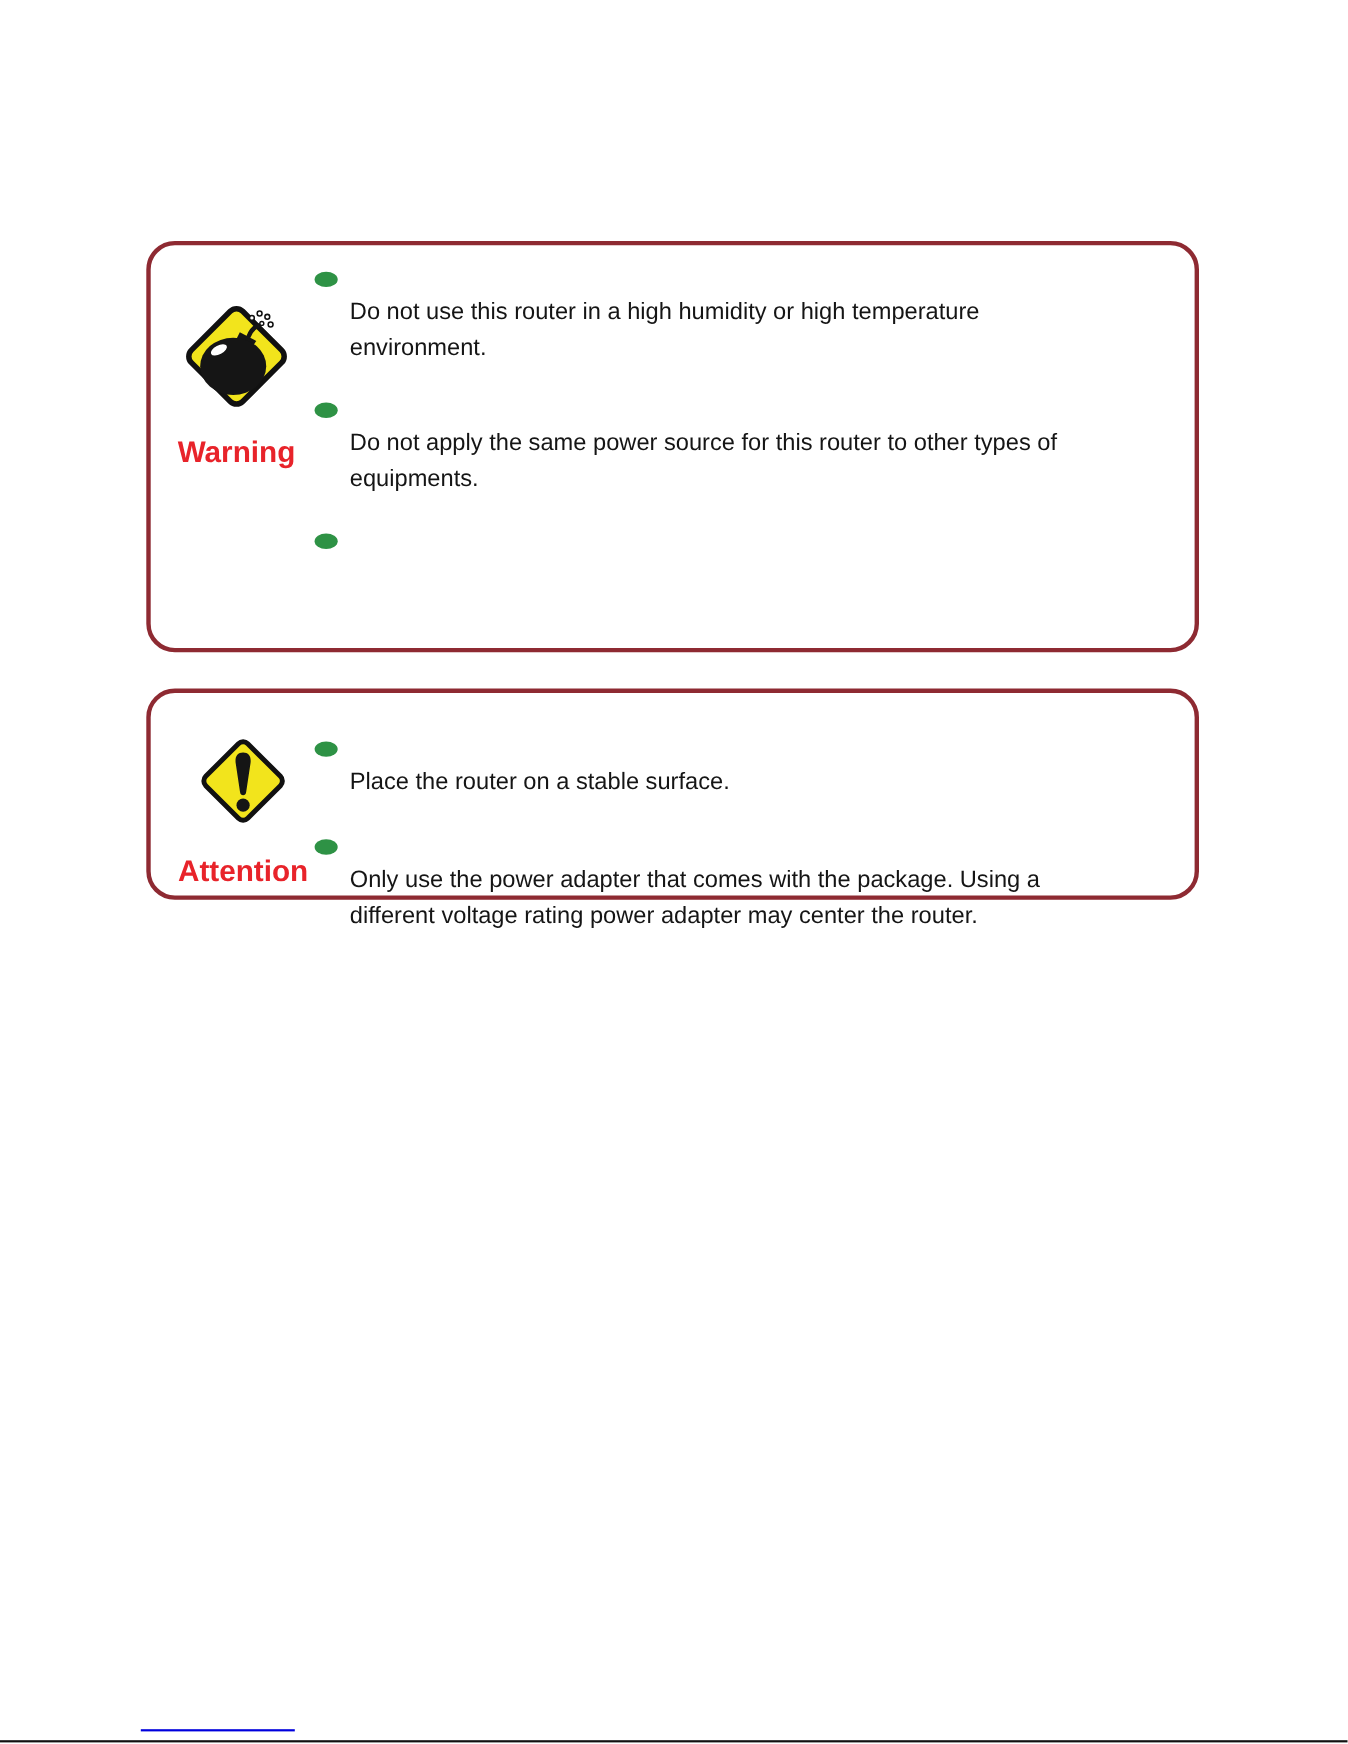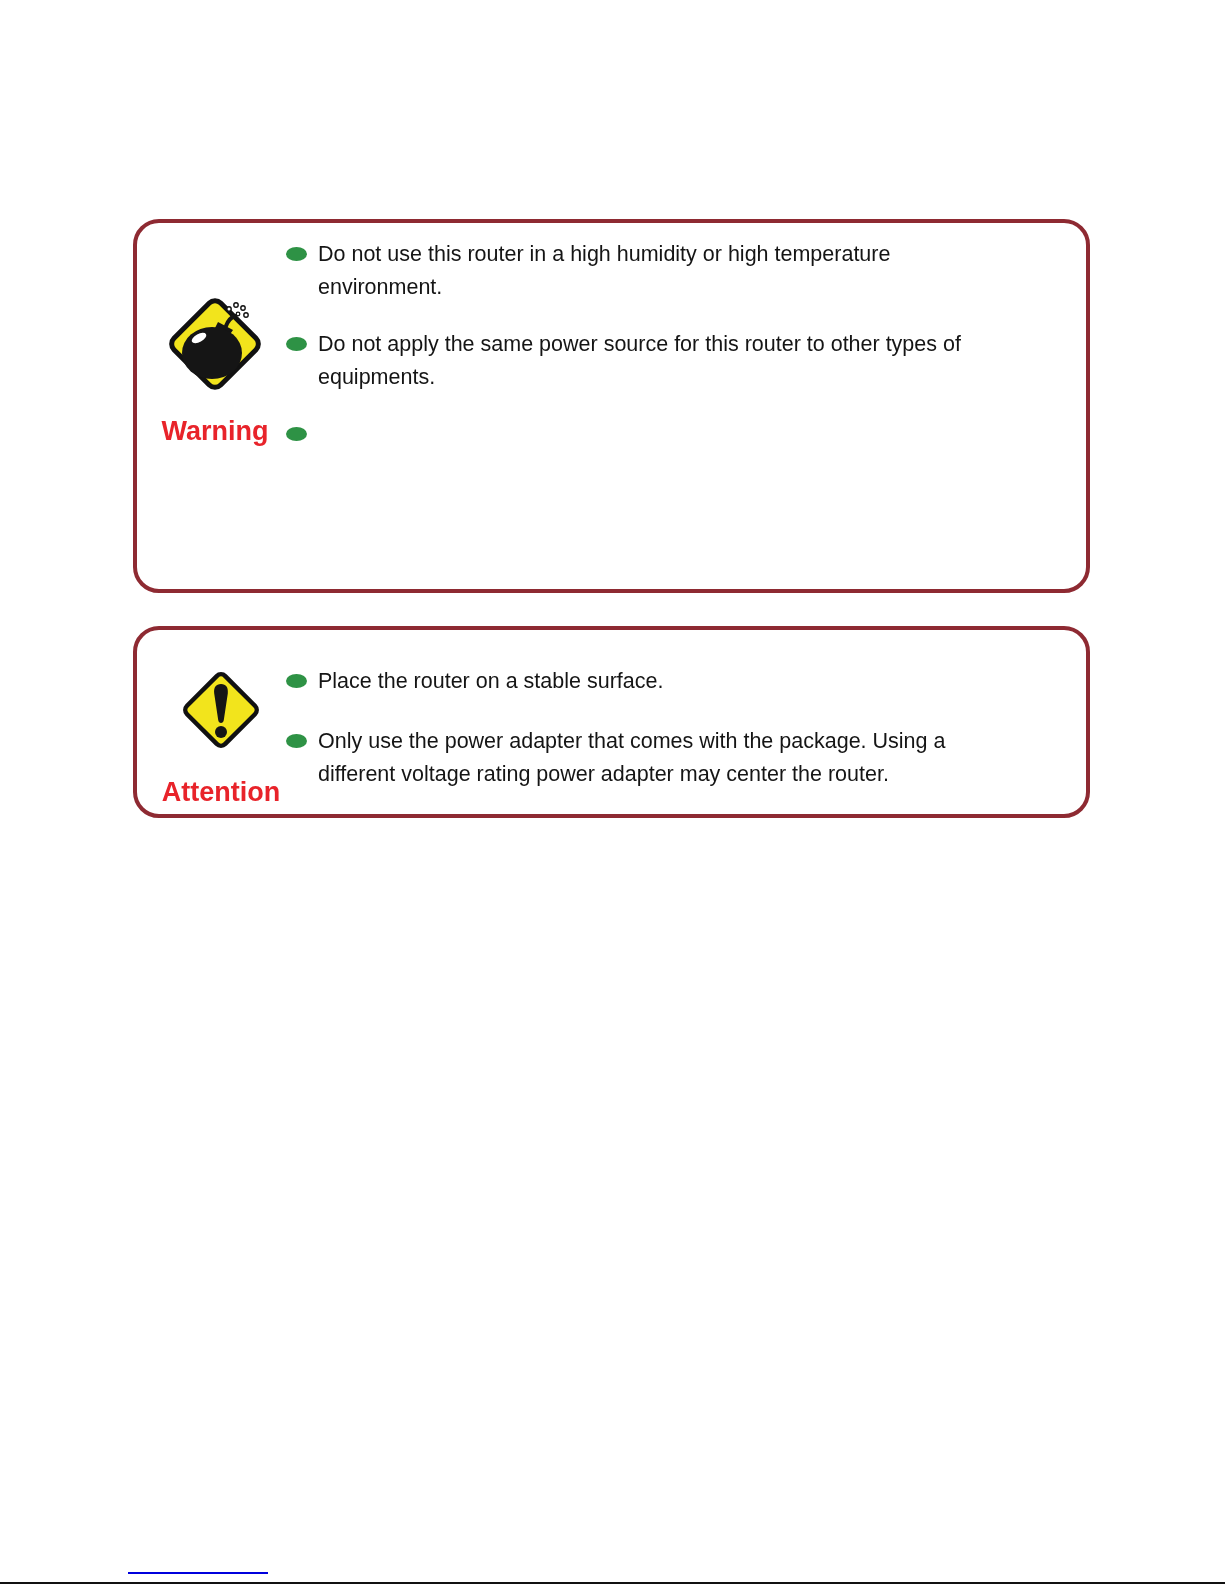--- a/index.html
+++ b/index.html
@@ -10,39 +10,39 @@
   }
   .notice-box{
     position:absolute;left:133px;width:957px;box-sizing:border-box;
     border:4px solid #8e2a32;border-radius:26px;background:#ffffff;
   }
   .box-warning{top:219px;height:374px;}
   .box-attention{top:626px;height:192px;}
   .icon-col{
     position:absolute;display:flex;flex-direction:column;align-items:center;
   }
-  .box-warning .icon-col{left:26px;top:70px;width:104px;}
+  .box-warning .icon-col{left:26px;top:50px;width:104px;}
   .box-attention .icon-col{left:32px;top:38px;width:104px;align-items:center;}
   .notice-label{
     font-weight:bold;color:#e8232a;font-size:27px;line-height:28px;white-space:nowrap;
   }
   .box-warning .notice-label{margin-top:22px;}
   .box-attention .notice-label{margin-top:26px;}
   .content{
     position:absolute;left:149px;right:12px;display:flex;flex-direction:column;
   }
   .box-warning .content{top:15px;gap:24px;}
   .box-attention .content{top:35px;gap:27px;justify-content:flex-end;}
   .bullet-row{display:flex;align-items:flex-start;}
   .bullet-dot{
     flex:0 0 auto;width:21px;height:14px;border-radius:50%;
     background:#2e9245;margin-top:9px;margin-right:11px;
   }
   .bullet-text{
-    font-size:21.5px;line-height:33px;white-space:pre-wrap;color:#151515;
+    font-size:21.5px;line-height:33px;white-space:pre-wrap;color:#151515;margin-top:29px;
   }
   .footer-link-line{
     position:absolute;left:128px;top:1572px;width:140px;height:2px;background:#0000dd;
   }
   .footer-edge-line{
     position:absolute;left:0;top:1582px;width:1225px;height:2px;background:#111111;
   }
   svg{display:block;}
 </style>
 </head>

